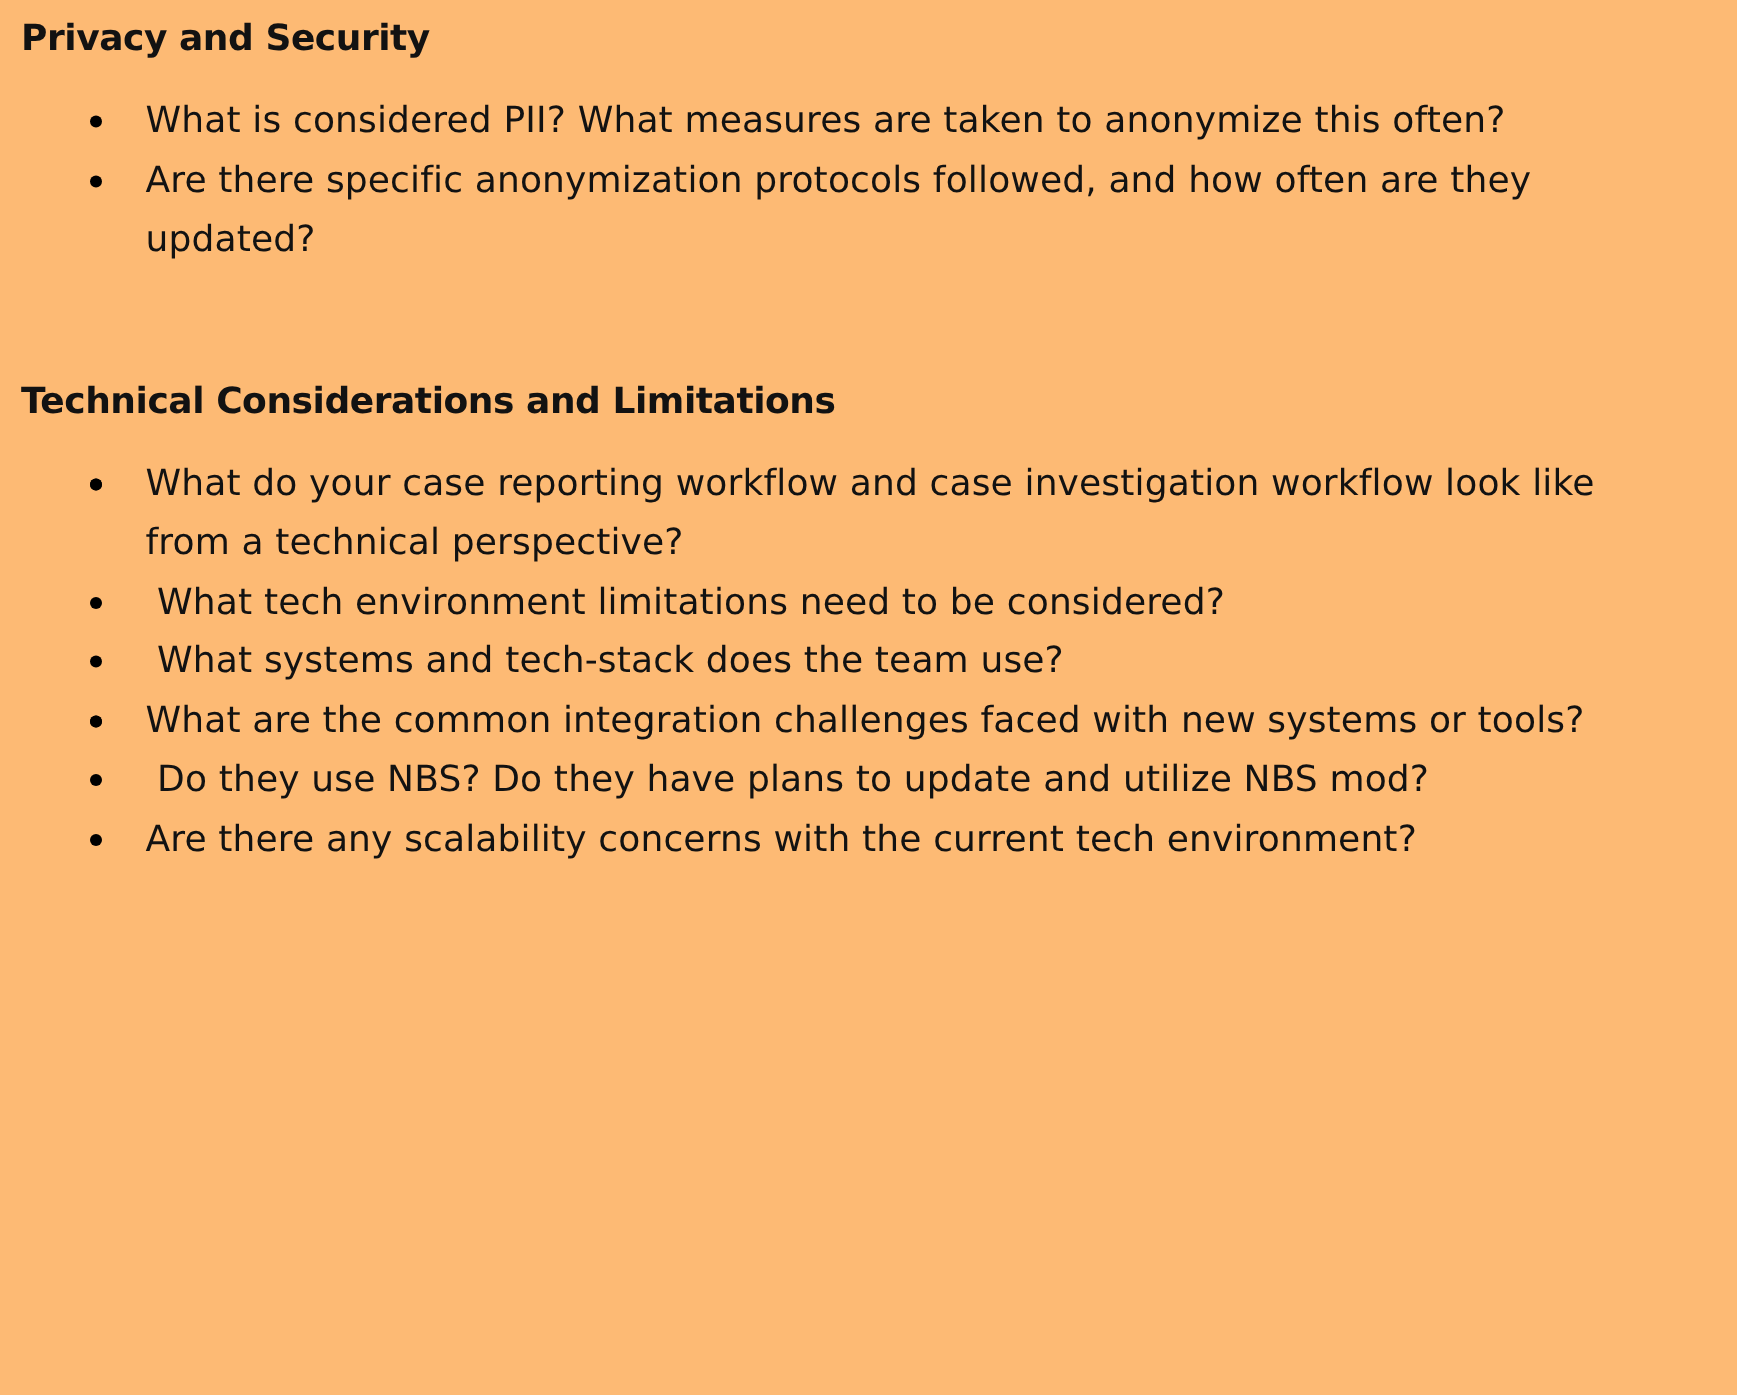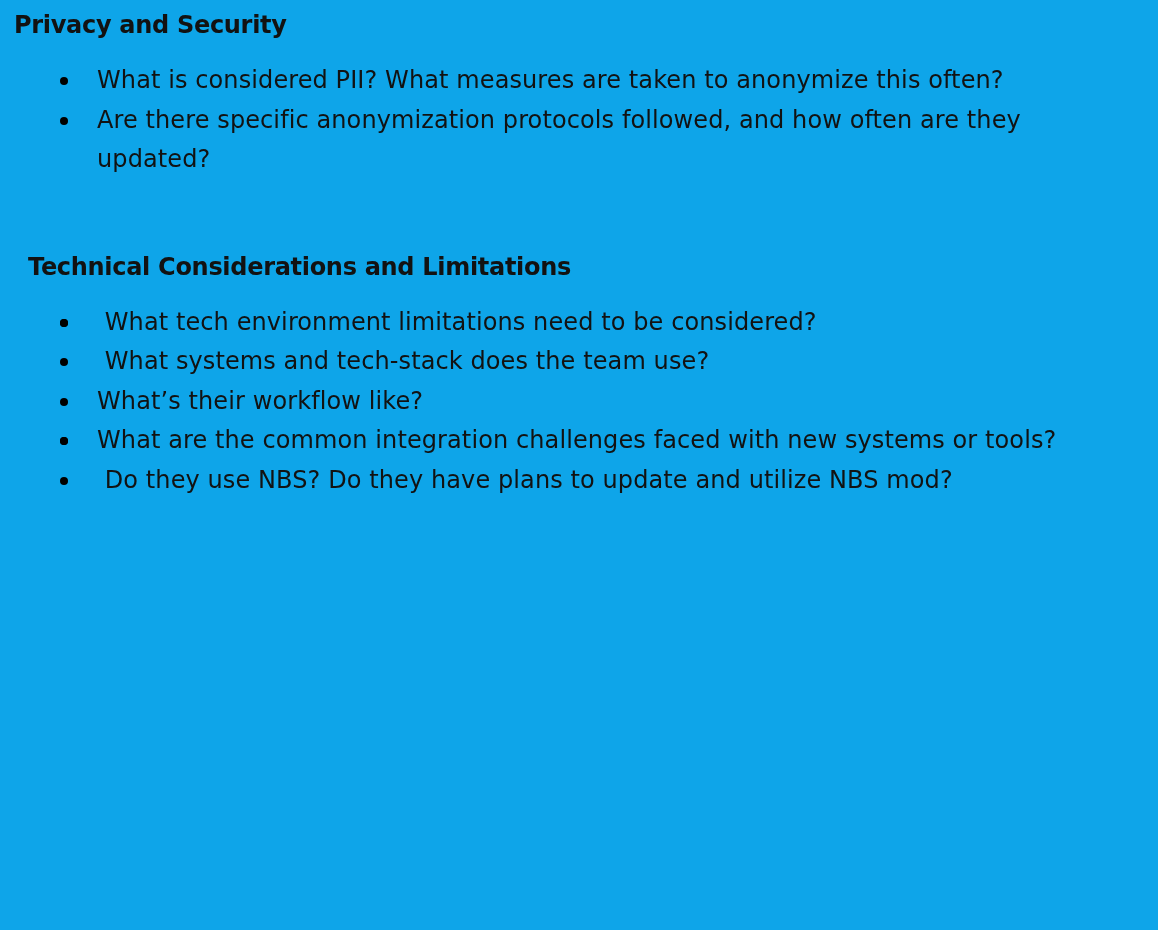--- a/index.html
+++ b/index.html
@@ -7,35 +7,34 @@
     padding: 0;
     background: #ffffff;
   }
   .doc {
     position: relative;
     width: 1158px;
     height: 930px;
     box-sizing: border-box;
     padding: 10px 26px 0 14px;
     overflow: hidden;
-    background: #0ea5e9;
+    background: #fdba74;
     font-family: "DejaVu Sans", "Liberation Sans", sans-serif;
     color: #121212;
   }
   .heading {
     margin: 0;
     font-size: 24px;
     font-weight: 700;
     line-height: 30px;
     letter-spacing: -0.3px;
     color: #121212;
   }
   .heading.second {
     margin-top: 72px;
-    margin-left: 14px;
   }
   ul.bullets {
     list-style: none;
     margin: 21px 0 0 0;
     padding: 0;
   }
   ul.bullets li {
     position: relative;
     padding-left: 83px;
     font-size: 24px;
@@ -76,36 +75,40 @@
   </ul>
 
   <h3 class="heading second">Technical Considerations and Limitations</h3>
 
   <ul class="bullets">
     <li>
       <span class="dot"></span>
     </li>
     <li>
       <span class="dot"></span>
+      <span class="txt">What do your case reporting workflow and case investigation workflow look like from a technical perspective?</span>
+    </li>
+    <li>
+      <span class="dot"></span>
       <span class="txt"> What tech environment limitations need to be considered?</span>
     </li>
     <li>
       <span class="dot"></span>
       <span class="txt"> What systems and tech-stack does the team use?</span>
-    </li>
-    <li>
-      <span class="dot"></span>
-      <span class="txt">What’s their workflow like?</span>
     </li>
     <li>
       <span class="dot"></span>
     </li>
     <li>
       <span class="dot"></span>
       <span class="txt">What are the common integration challenges faced with new systems or tools?</span>
     </li>
     <li>
       <span class="dot"></span>
       <span class="txt"> Do they use NBS? Do they have plans to update and utilize NBS mod?</span>
     </li>
+    <li>
+      <span class="dot"></span>
+      <span class="txt">Are there any scalability concerns with the current tech environment?</span>
+    </li>
   </ul>
 
 </div>
 
 </body></html>

